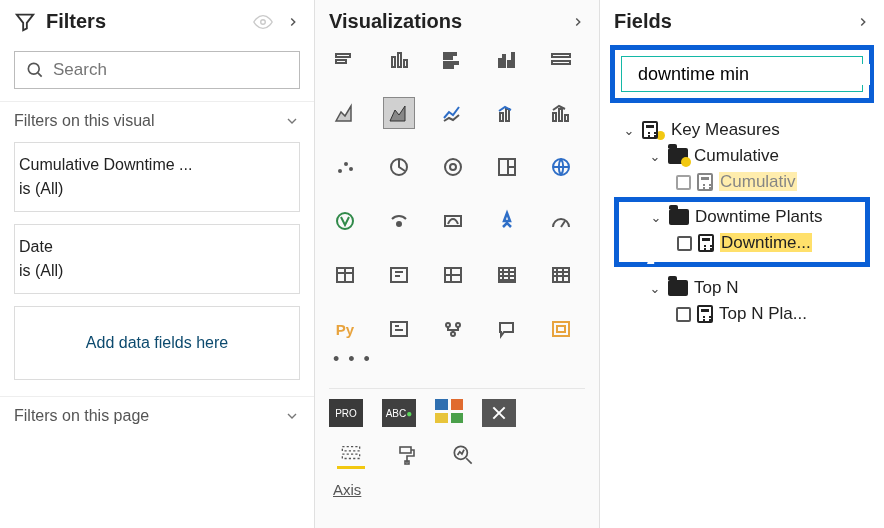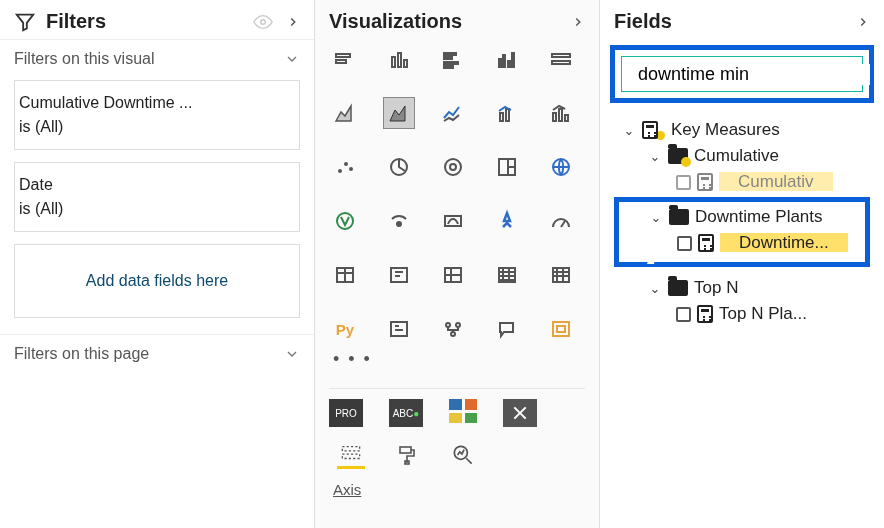--- a/index.html
+++ b/index.html
@@ -84,21 +84,21 @@
     border:1px solid transparent;
     color:#555;
     font-size:18px;
   }
   .viz-tile.sel { background:#d0d0d0; border:1px solid #888;}
   .viz-tile.py { color:#e8a33d; font-weight:700; font-size:15px;}
   .viz-tile.r { color:#2e6ec7; font-weight:700; font-size:17px;}
   .viz-tile svg { width:24px; height:24px; }
   .ellipsis-row { padding:4px 18px; font-size:18px; color:#555; letter-spacing:2px;}
   .viz-divider { height:1px; background:#e6e6e6; margin: 14px 14px 10px 14px;}
-  .theme-row { display:flex; gap:26px; padding:0 14px;}
+  .theme-row { display:flex; gap:19px; padding:0 14px;}
   .theme-tile {
     width:34px;height:28px;
     display:flex;align-items:center;justify-content:center;
     background:#555; color:#fff; font-size:10px; position:relative;
   }
   .theme-tile.four { background:none; display:grid; grid-template-columns:1fr 1fr; grid-template-rows:1fr 1fr; gap:3px; width:28px;height:24px;}
   .theme-tile.four span{ width:100%;height:100%;}
   .theme-tile.cross::before, .theme-tile.cross::after{
     content:'';position:absolute;background:#fff;
   }
@@ -130,21 +130,21 @@
   .calc-icon::before{content:'';position:absolute;top:2px;left:2px;right:2px;height:3px;background:#222;}
   .calc-icon::after{content:'';position:absolute;top:8px;left:3px;width:10px;height:6px;background:
     radial-gradient(circle at 2px 2px,#222 1px,transparent 1px),
     radial-gradient(circle at 8px 2px,#222 1px,transparent 1px),
     radial-gradient(circle at 2px 5px,#222 1px,transparent 1px),
     radial-gradient(circle at 8px 5px,#222 1px,transparent 1px);}
   .calc-icon.badge{border-color:#222;}
   .calc-icon.badge + .badge-dot{width:9px;height:9px;border-radius:50%;background:#f2c811;margin-left:-8px;margin-top:10px;}
   .chk{width:15px;height:15px;border:2px solid #555;border-radius:2px;}
   .measure-label{white-space:nowrap;overflow:hidden;text-overflow:ellipsis;max-width:140px;}
-  .hl-text{background:#ffe06b;padding:0 19px;}
+  .hl-text{background:#ffe06b;padding:0 1px;}
   .cursor-ptr{position:relative;}
   .cursor-ptr::after{
     content:'';
     position:absolute; left:26px; top:14px;
     width:16px;height:20px;
     background:
       linear-gradient(#fff,#fff);
     clip-path: polygon(0 0, 45% 0, 45% 55%, 70% 55%, 35% 100%, 0 55%, 25% 55%);
     transform: rotate(180deg) scaleX(-1);
     filter: drop-shadow(0 0 1px #000);
@@ -164,20 +164,29 @@
     <span class="spacer"></span>
     <svg class="eye-icon" width="22" height="22" viewBox="0 0 24 24" fill="none" stroke="#888" stroke-width="1.5">
         <path d="M2 12s4-7 10-7 10 7 10 7-4 7-10 7S2 12 2 12z"></path>
         <circle cx="12" cy="12" r="2.5"></circle>
       </svg>
     <svg class="chev-right" viewBox="0 0 24 24" fill="none" stroke="#555" stroke-width="2.5">
         <path d="M9 6l6 6-6 6"></path>
       </svg>
   </div>
 
+  <div class="search-wrap">
+    <div class="search-inner">
+      <svg width="20" height="20" viewBox="0 0 24 24" fill="none" stroke="#555" stroke-width="2">
+          <circle cx="10.5" cy="10.5" r="6.5"></circle>
+          <line x1="20" y1="20" x2="15.5" y2="15.5"></line>
+        </svg>
+      <input placeholder="Search" style="">
+    </div>
+  </div>
 
   <div class="section-label">
     <span>Filters on this visual</span>
     <span class="spacer"></span>
     <svg width="16" height="16" viewBox="0 0 24 24" fill="none" stroke="#777" stroke-width="2">
         <path d="M6 9l6 6 6-6"></path>
       </svg>
   </div>
 
   <div class="filter-card">

